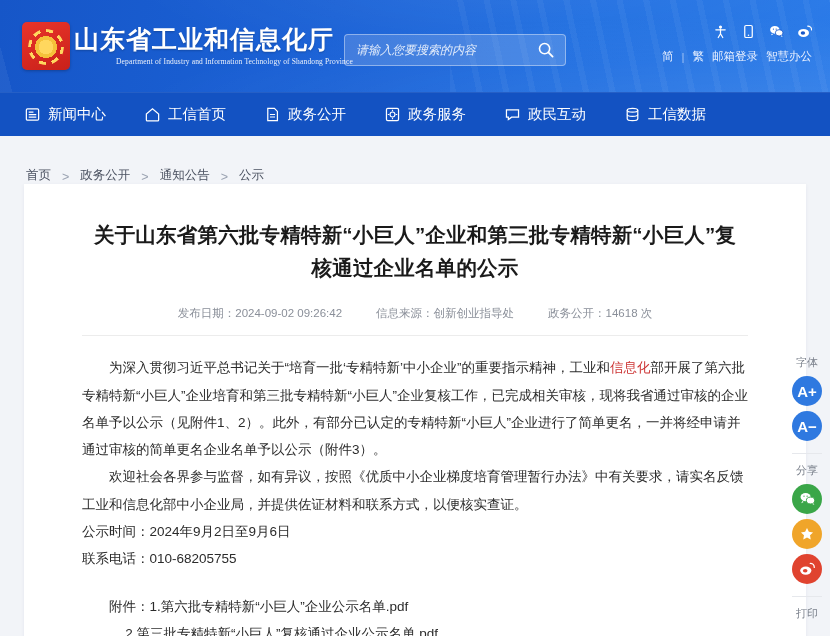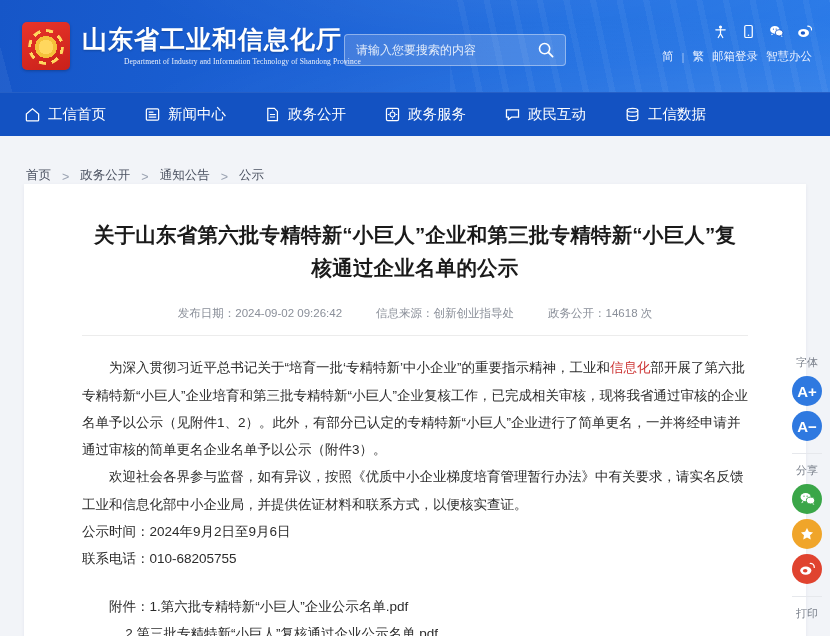--- a/index.html
+++ b/index.html
@@ -26,21 +26,21 @@
       radial-gradient(ellipse at 88% 120%, rgba(255,255,255,0.10), rgba(255,255,255,0) 60%),
       radial-gradient(ellipse at 62% -20%, rgba(255,255,255,0.08), rgba(255,255,255,0) 55%);
     opacity: .9;
   }
   .header-sheen {
     position: absolute; right: 0; top: 0; width: 380px; height: 92px;
     background: repeating-linear-gradient(78deg, rgba(255,255,255,0.045) 0 6px, rgba(255,255,255,0) 6px 26px);
   }
   .brand {
     position: absolute; left: 22px; top: 22px;
-    display: flex; align-items: center; gap: 12px; z-index: 3;
+    display: flex; align-items: center; gap: 4px; z-index: 3;
   }
   .emblem {
     width: 48px; height: 48px; border-radius: 5px;
     background: linear-gradient(160deg,#e8342a,#c9211a);
     position: relative;
     box-shadow: 0 1px 3px rgba(0,0,0,.25);
     flex: none;
   }
   .emblem .gear {
     position: absolute; left: 50%; top: 52%; transform: translate(-50%,-50%);
@@ -72,21 +72,21 @@
   .searchbox {
     position: absolute; left: 344px; top: 34px; width: 222px; height: 32px;
     background: rgba(255,255,255,0.16);
     border: 1px solid rgba(255,255,255,0.40);
     border-radius: 4px;
     z-index: 3;
   }
   .searchbox input {
     position: absolute; left: 11px; top: 0; width: 175px; height: 30px;
     background: transparent; border: 0; outline: none;
-    color: #fff; font-size: 12px; font-family: "Liberation Sans", sans-serif;
+    color: #fff; font-size: 12px; font-family: "Liberation Sans", sans-serif; font-style: italic;
   }
   .searchbox input::placeholder { color: rgba(255,255,255,.85); }
   .search-btn {
     position: absolute; right: 6px; top: 4px; width: 22px; height: 22px;
     border: 0; background: transparent; cursor: pointer;
   }
   .search-btn svg { display: block; }
 
   .top-right { position: absolute; right: 18px; top: 24px; z-index: 3; text-align: right; }
   .mini-icons { display: flex; gap: 13px; justify-content: flex-end; align-items: center; }
@@ -250,33 +250,33 @@
         <a>邮箱登录</a>
         <a>智慧办公</a>
       </div>
     </div>
   </div>
 
   <div class="nav">
     <div class="nav-item">
       <span class="nico">
         <svg width="17" height="17" viewBox="0 0 18 18">
-            <path d="M2.5 8.4L9 3l6.5 5.4v6.4a1 1 0 0 1-1 1H3.5a1 1 0 0 1-1-1z" fill="none" stroke="#ffffff" stroke-width="1.3"></path>
-          </svg>
-      </span>
-      <span>工信首页</span>
-    </div>
-    <div class="nav-item">
-      <span class="nico">
-        <svg width="17" height="17" viewBox="0 0 18 18">
             <rect x="2.5" y="3" width="13" height="12" rx="1.2" fill="none" stroke="#ffffff" stroke-width="1.3"></rect>
             <path d="M5 6.5h5M5 9.2h8M5 11.8h8" stroke="#ffffff" stroke-width="1.2"></path>
           </svg>
       </span>
       <span>新闻中心</span>
+    </div>
+    <div class="nav-item">
+      <span class="nico">
+        <svg width="17" height="17" viewBox="0 0 18 18">
+            <path d="M2.5 8.4L9 3l6.5 5.4v6.4a1 1 0 0 1-1 1H3.5a1 1 0 0 1-1-1z" fill="none" stroke="#ffffff" stroke-width="1.3"></path>
+          </svg>
+      </span>
+      <span>工信首页</span>
     </div>
     <div class="nav-item">
       <span class="nico">
         <svg width="17" height="17" viewBox="0 0 18 18">
             <path d="M4 2.5h7l3.2 3.2v9.8H4z" fill="none" stroke="#ffffff" stroke-width="1.3"></path>
             <path d="M6.3 9h5.4M6.3 11.6h5.4" stroke="#ffffff" stroke-width="1.2"></path>
           </svg>
       </span>
       <span>政务公开</span>
     </div>

